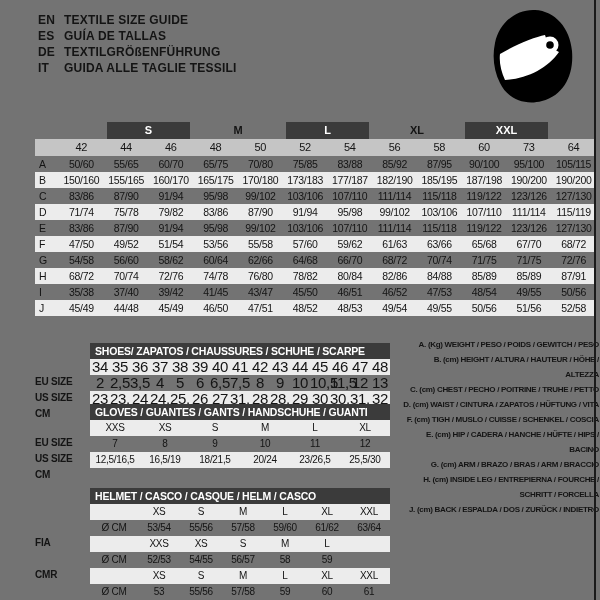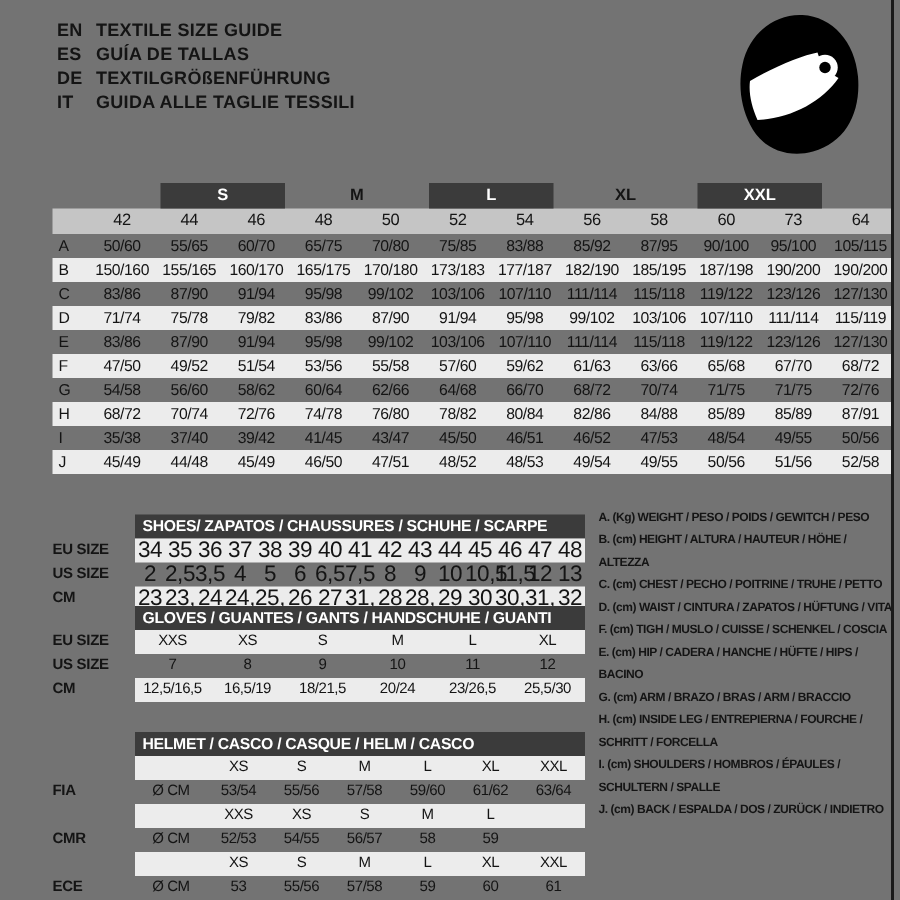--- a/index.html
+++ b/index.html
@@ -28,28 +28,28 @@
   .data-row.alt{background:#ececec;}
   .mcell{text-align:center;font-size:10.5px;line-height:16px;letter-spacing:-.3px;white-space:nowrap;}
   .mcell.letter{text-align:left;padding-left:4px;letter-spacing:0;}
 
   
   .ltbl{position:absolute;display:grid;grid-auto-rows:16px;}
   .shoes{left:35px;top:343px;grid-template-columns:55px repeat(15,20px);}
   .gloves{left:35px;top:404px;grid-template-columns:55px repeat(6,50px);}
   .helmet{left:35px;top:488px;grid-template-columns:55px 48px repeat(6,42px);}
   .band-title{grid-column:2/-1;background:#3b3b3b;color:#fff;font-weight:700;font-size:10.5px;line-height:16px;padding-left:5px;white-space:nowrap;letter-spacing:-.2px;}
-  .lbl{font-weight:700;font-size:10px;line-height:16px;letter-spacing:-.2px;white-space:nowrap;}
+  .lbl{font-weight:700;font-size:10px;line-height:16px;letter-spacing:-.2px;white-space:nowrap;margin-top:15px;}
   .lcell{text-align:center;font-size:10px;line-height:16px;letter-spacing:-.3px;white-space:nowrap;}
   .shoes .lcell{font-size:15px;}
   .shaded{background:#ececec;}
 
   
   .legend{position:absolute;left:399px;top:337px;width:200px;}
-  .legend-item{font-size:8px;font-weight:700;line-height:15px;letter-spacing:-.3px;}
+  .legend-item{font-size:8px;font-weight:700;line-height:15px;letter-spacing:-.3px;text-align:right;}
 </style>
 </head>
 <body>
 
 <div class="canvas">
 
   <div class="langs">
       <div class="lang-row">
         <span class="lang-code">EN</span>
         <span class="lang-label">TEXTILE SIZE GUIDE</span>
@@ -381,18 +381,17 @@
 
   <div class="legend">
       <div class="legend-item">A. (Kg) WEIGHT / PESO / POIDS / GEWITCH / PESO</div>
       <div class="legend-item">B. (cm) HEIGHT / ALTURA / HAUTEUR / HÖHE / ALTEZZA</div>
       <div class="legend-item">C. (cm) CHEST / PECHO / POITRINE / TRUHE / PETTO</div>
       <div class="legend-item">D. (cm) WAIST / CINTURA / ZAPATOS / HÜFTUNG / VITA</div>
       <div class="legend-item">F. (cm) TIGH / MUSLO / CUISSE / SCHENKEL / COSCIA</div>
       <div class="legend-item">E. (cm) HIP / CADERA / HANCHE / HÜFTE / HIPS / BACINO</div>
       <div class="legend-item">G. (cm) ARM / BRAZO / BRAS / ARM / BRACCIO</div>
       <div class="legend-item">H. (cm) INSIDE LEG / ENTREPIERNA / FOURCHE / SCHRITT / FORCELLA</div>
-      <div class="legend-item">I. (cm) SHOULDERS / HOMBROS / ÉPAULES / SCHULTERN / SPALLE</div>
       <div class="legend-item">J. (cm) BACK / ESPALDA / DOS / ZURÜCK / INDIETRO</div>
     </div>
 
   <div class="vline"></div>
 </div>
 
 </body></html>

